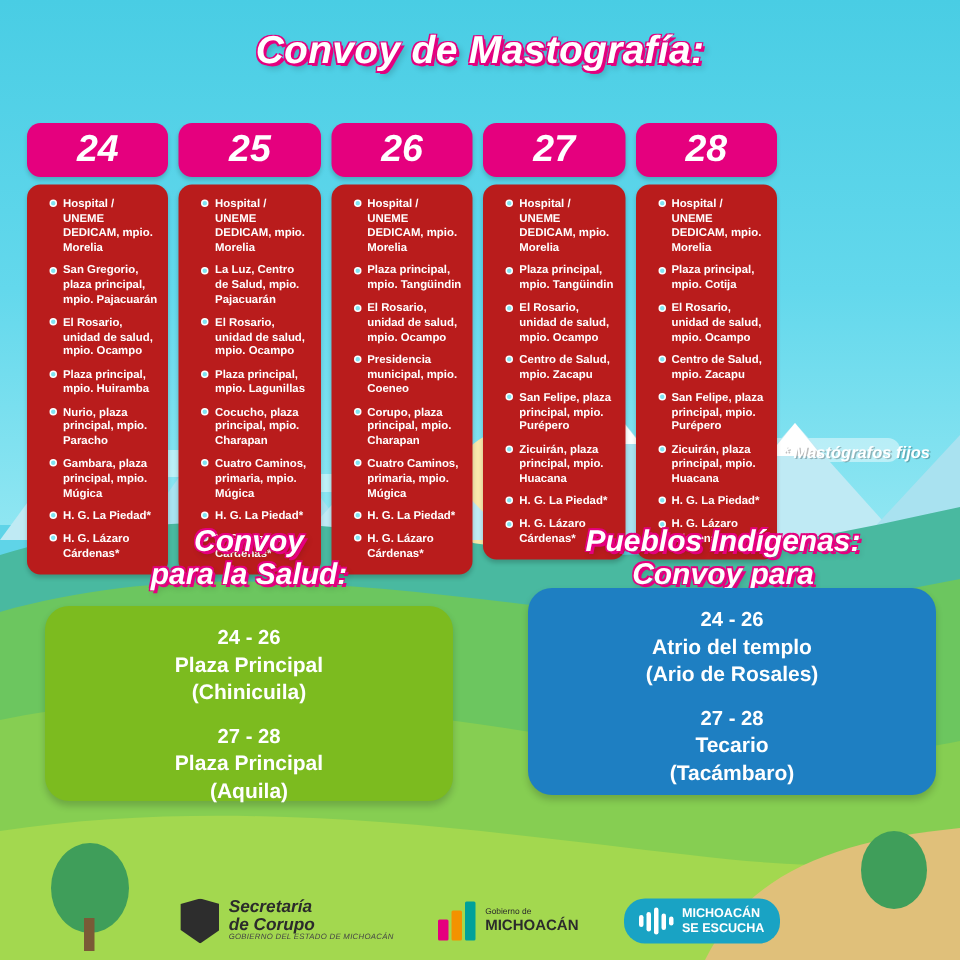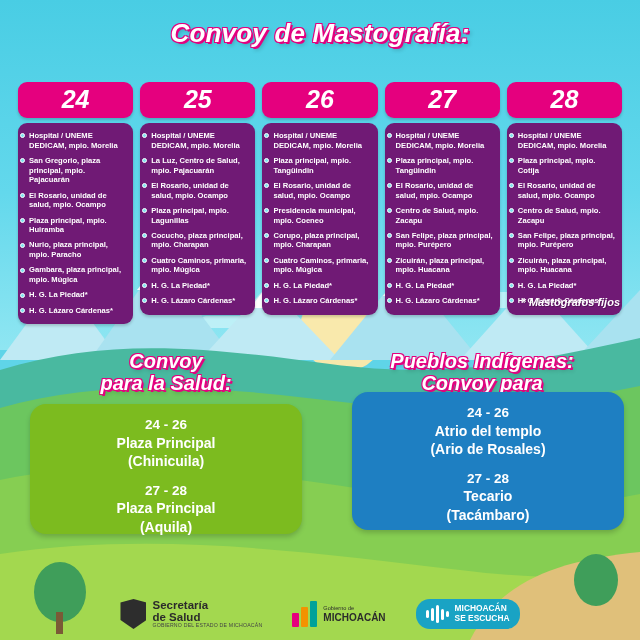--- a/index.html
+++ b/index.html
@@ -33,32 +33,32 @@
   
   .title {
     position: absolute; left: 0; top: 18px; width: 640px; text-align: center;
     font-size: 26px; font-weight: bold; font-style: italic;
     color: #ffffff; letter-spacing: .2px;
     text-shadow: 2px 2px 0 #e4007f, -1px -1px 0 #e4007f, 1px -1px 0 #e4007f, -1px 1px 0 #e4007f, 3px 3px 4px rgba(0,0,0,.22);
   }
 
   
   .days {
-    position: absolute; left: 18px; top: 82px; width: 604px;
+    position: absolute; left: 18px; top: 82px; width: 500px;
     display: flex; gap: 7px;
   }
   .daycol { width: 116px; }
   .daynum {
     background: #e5007e; color: #fff; border-radius: 9px;
     text-align: center; font-size: 25px; font-weight: bold; font-style: italic;
     padding: 3px 0 4px; margin-bottom: 5px;
     box-shadow: 0 2px 3px rgba(0,0,0,.18);
   }
   .daylist {
-    background: #701a75; border-radius: 9px; padding: 8px 7px 9px 2px;
+    background: #b91c1c; border-radius: 9px; padding: 8px 7px 9px 15px;
     box-shadow: 0 2px 3px rgba(0,0,0,.18);
   }
   .daylist ul { list-style: none; }
   .daylist li {
     color: #fff; font-size: 7.6px; line-height: 1.28; font-weight: bold;
     margin-bottom: 5.5px; padding-left: 9px; position: relative;
   }
   .daylist li:last-child { margin-bottom: 0; }
   .bullet {
     position: absolute; left: 0; top: 2.2px; width: 5px; height: 5px;
@@ -92,21 +92,21 @@
   
   .footer {
     position: absolute; left: 0; bottom: 0; width: 640px; height: 52px;
     display: flex; align-items: center; justify-content: center; gap: 30px;
   }
   .logo { display: flex; align-items: center; gap: 6px; }
   .crest {
     width: 26px; height: 30px; background: #2d2d2d;
     clip-path: polygon(50% 0,100% 12%,100% 70%,50% 100%,0 70%,0 12%);
   }
-  .sec-text { color: #2b2b2b; font-size: 11.5px; font-weight: bold; line-height: 1.05; }
+  .sec-text { color: #2b2b2b; font-size: 11.5px; font-weight: bold; line-height: 1.05; font-style: italic; }
   .sec-text small { display: block; font-size: 5.2px; font-weight: normal; color: #444; letter-spacing: .2px; }
   .tri-logo { display: flex; align-items: flex-end; gap: 2px; }
   .tri-logo i { display: block; width: 7px; border-radius: 1px; }
   .mich-text { color: #2b2b2b; font-size: 10px; font-weight: bold; line-height: 1.1; }
   .mich-text small { display: block; font-size: 5.6px; font-weight: normal; }
   .escucha {
     background: #19a3c4; border-radius: 14px; padding: 5px 10px;
     color: #fff; font-size: 8.4px; font-weight: bold; line-height: 1.15;
     display: flex; align-items: center; gap: 6px;
   }
@@ -278,21 +278,21 @@
     <div class="place">(Tacámbaro)</div>
   </div>
 </div>
 
 <div class="footer">
 
   <div class="logo">
     <div class="crest"></div>
     <div class="sec-text">
       <span>Secretaría</span><br>
-      <span>de Salud</span>
+      <span>de Corupo</span>
       <small>GOBIERNO DEL ESTADO DE MICHOACÁN</small>
     </div>
   </div>
 
   <div class="logo">
     <div class="tri-logo">
       <i style="height:14px;background:#e5007e;"></i>
       <i style="height:20px;background:#f39200;"></i>
       <i style="height:26px;background:#00a19a;"></i>
     </div>

